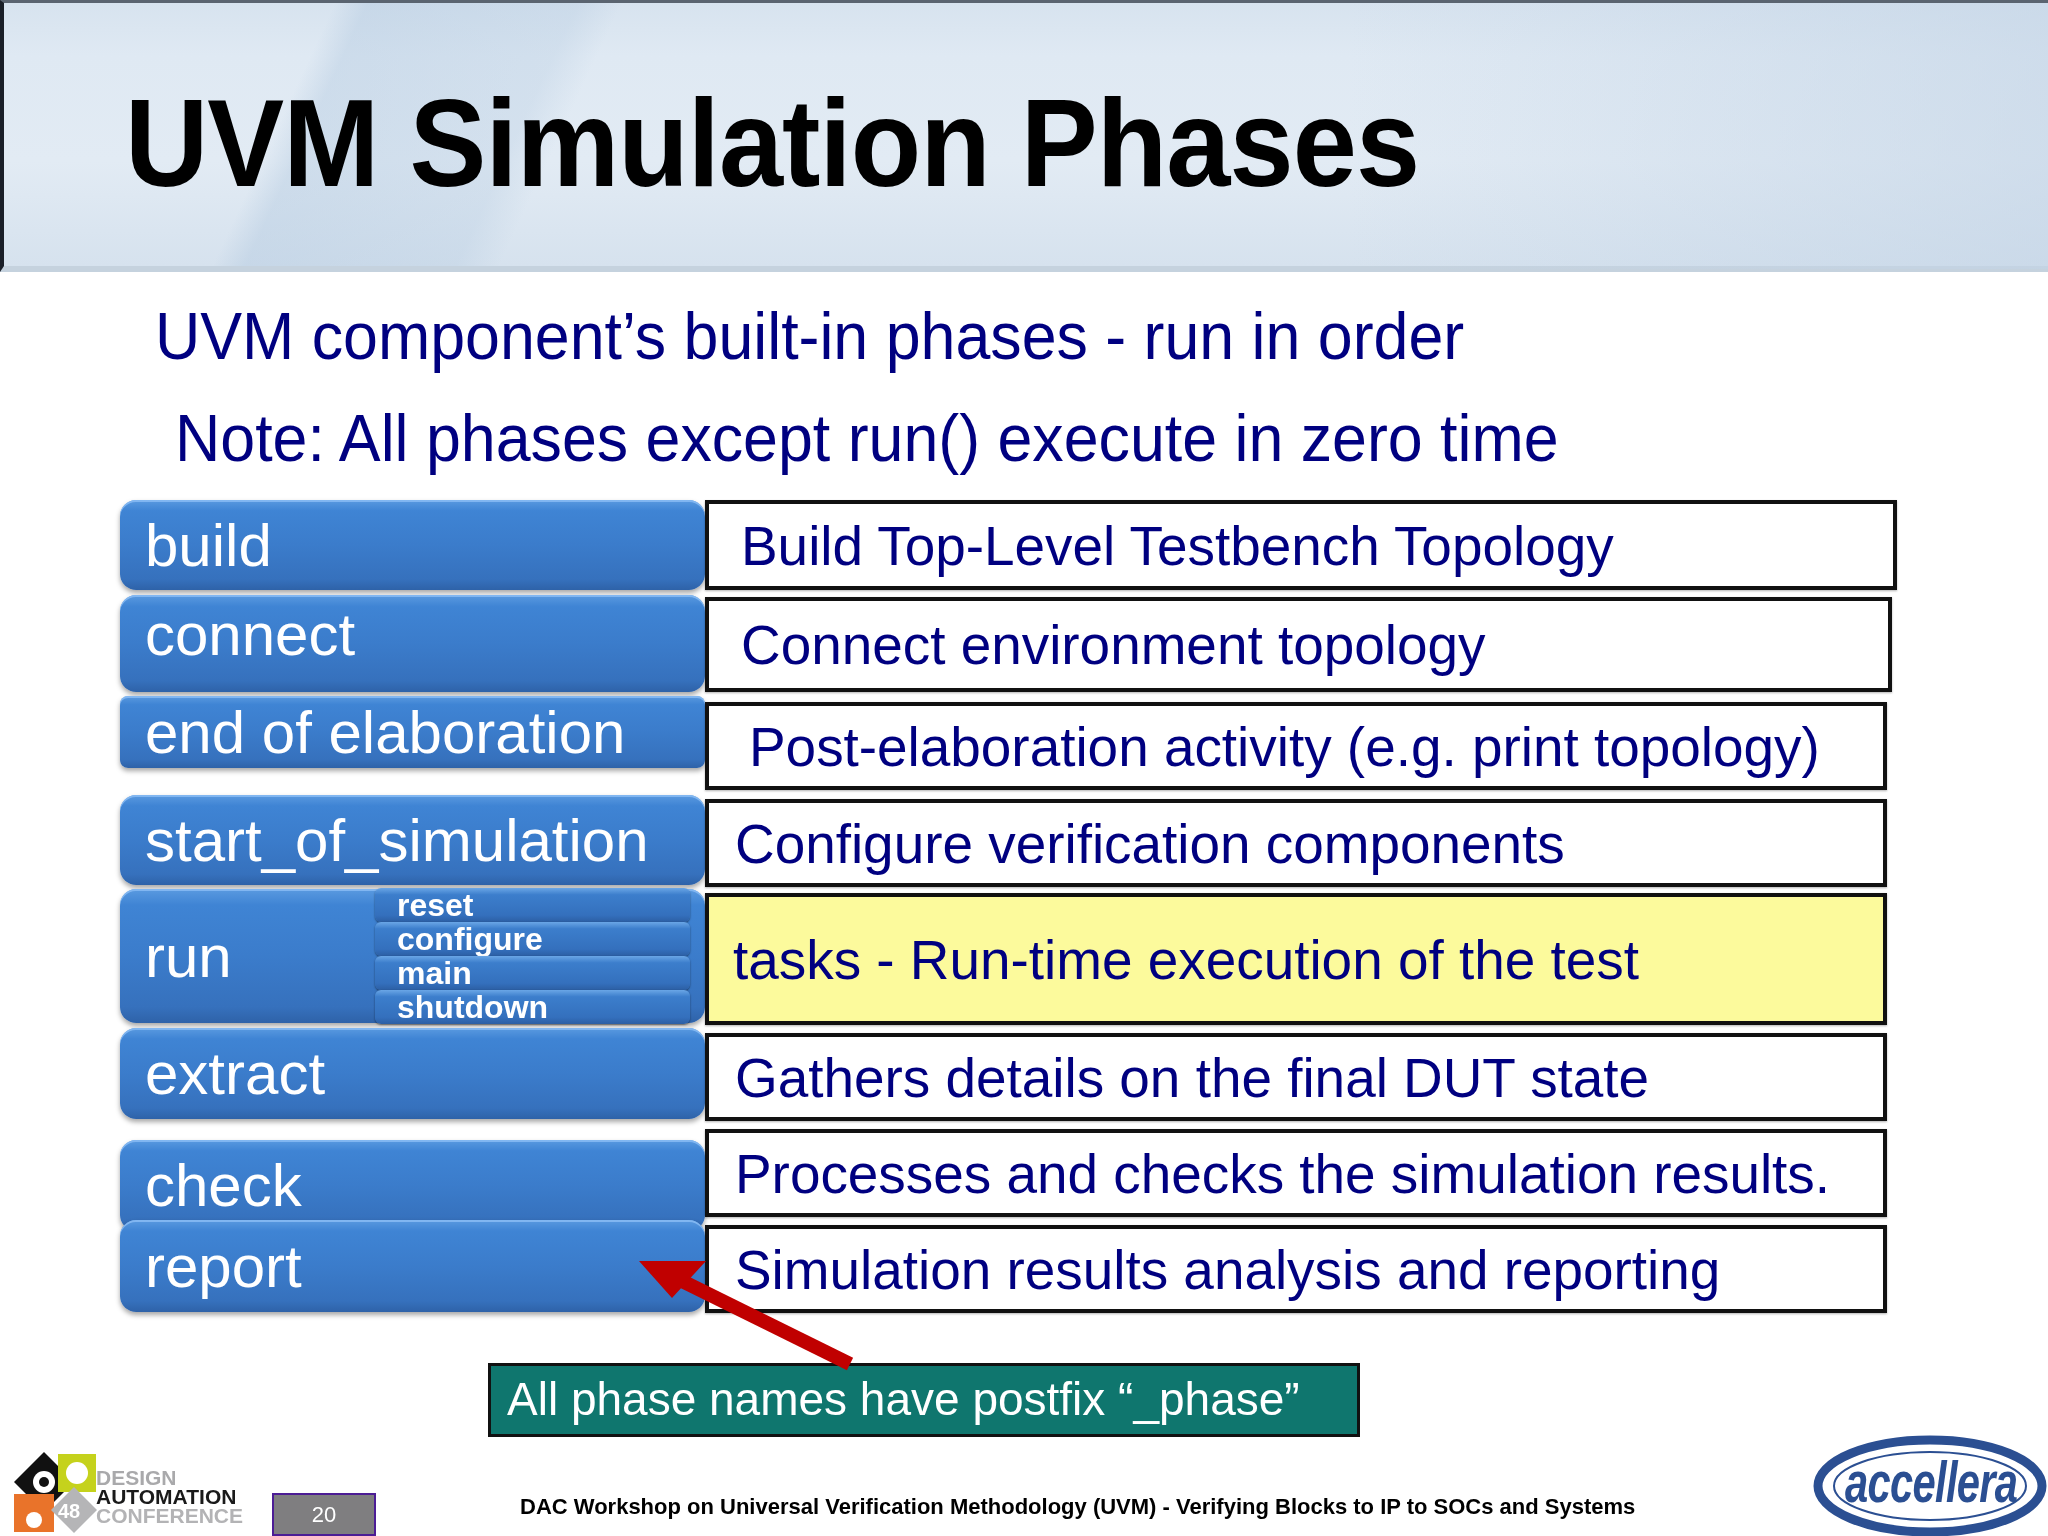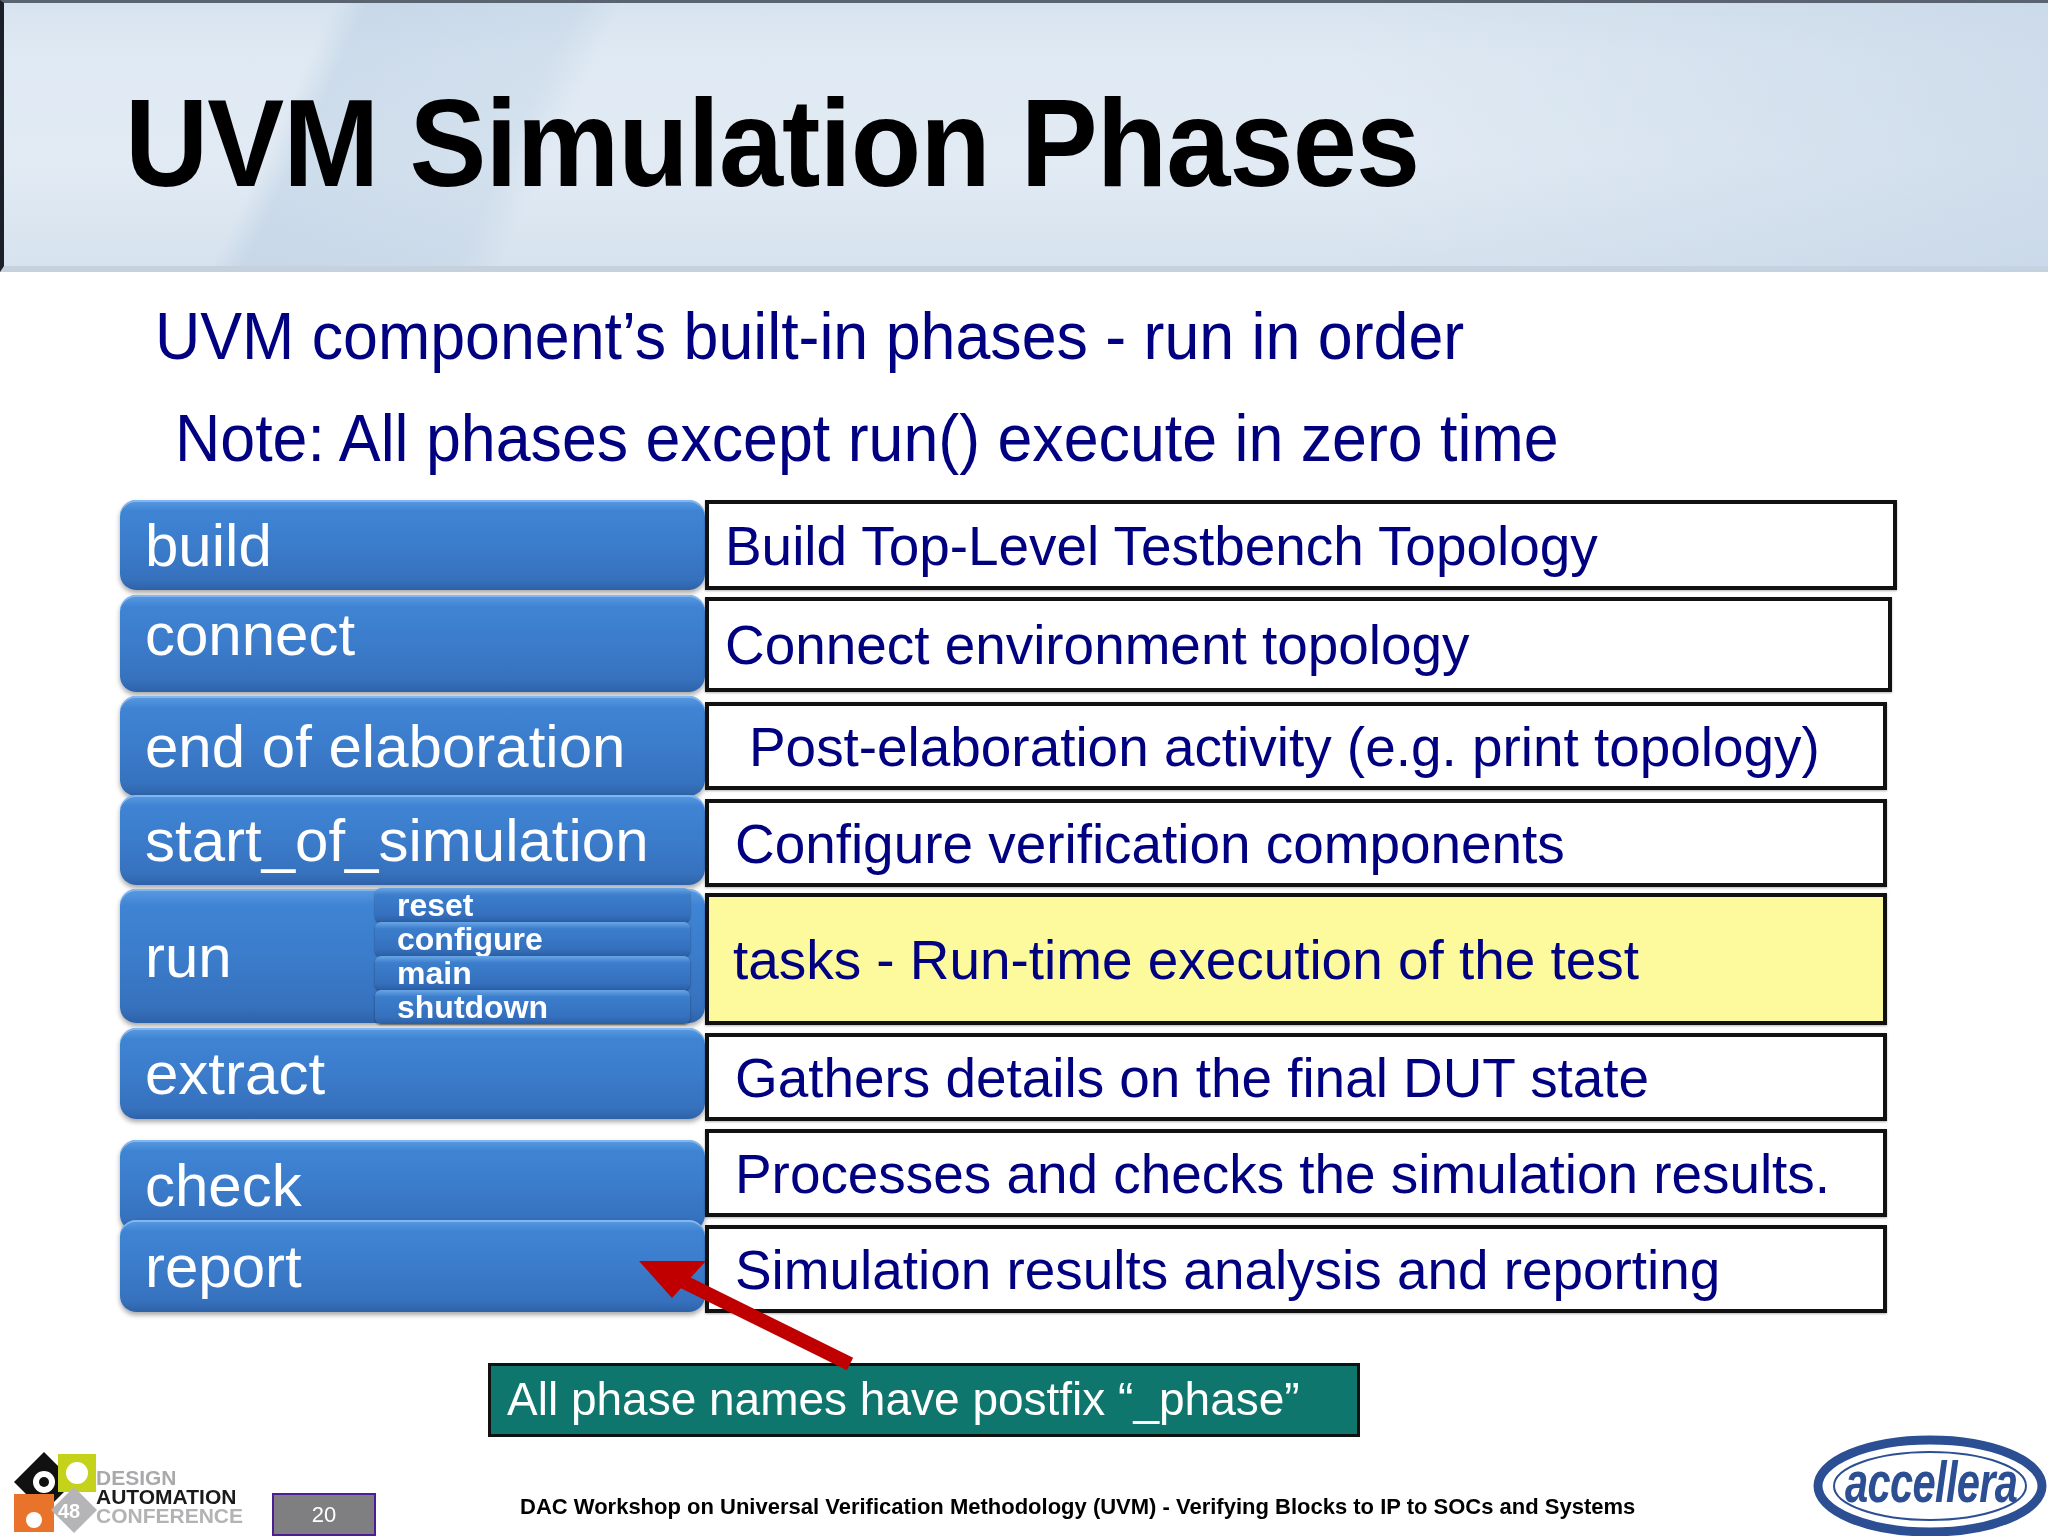--- a/index.html
+++ b/index.html
@@ -37,21 +37,21 @@
       position: absolute; left: 120px; width: 585px;
       border-radius: 16px;
       background: linear-gradient(180deg, #5a9ae0 0%, #3f84d4 12%, #3b7ccb 50%, #3671bd 88%, #2e62a8 100%);
       box-shadow: 0 3px 5px rgba(0,0,0,0.35), inset 0 2px 0 rgba(140,190,245,0.8);
       color: #fff; font-size: 60px; padding-left: 25px;
       display: flex; align-items: center; white-space: nowrap;
     }
     .desc {
       position: absolute; left: 705px; border: 4px solid #111;
       background: #fff; color: #000080; font-size: 56px;
-      padding-left: 16px; display: flex; align-items: center; white-space: nowrap;
+      padding-left: 32px; display: flex; align-items: center; white-space: nowrap;
       box-shadow: 0 1px 2px rgba(0,0,0,0.3);
     }
     .desc.highlight { background: #fcfa9c; }
     .desc span { display: inline-block; transform: scaleX(0.98); transform-origin: left center; }
 
     .subphase {
       position: absolute; left: 375px; width: 315px; height: 34px;
       border-radius: 6px;
       background: linear-gradient(180deg, #6aa6e6 0%, #3c7ecc 20%, #3470bd 80%, #2c5fa4 100%);
       box-shadow: 0 1px 2px rgba(0,0,0,0.5);
@@ -106,21 +106,21 @@
     <span>Build Top-Level Testbench Topology</span>
   </div>
 
 <div class="phase" style="top:595px;height:97px;align-items:flex-start;padding-top:5px;">
     <span>connect</span>
   </div>
 <div class="desc" style="top:597px;height:95px;width:1187px;">
     <span>Connect environment topology</span>
   </div>
 
-<div class="phase" style="top:696px;height:100px;">
+<div class="phase" style="top:696px;height:72px;border-radius:8px;">
     <span>end of elaboration</span>
   </div>
 <div class="desc" style="top:702px;height:88px;width:1182px;padding-left:40px;">
     <span>Post-elaboration activity (e.g. print topology)</span>
   </div>
 
 <div class="phase" style="top:795px;height:90px;">
     <span>start_of_simulation</span>
   </div>
 <div class="desc" style="top:799px;height:88px;width:1182px;padding-left:26px;">

